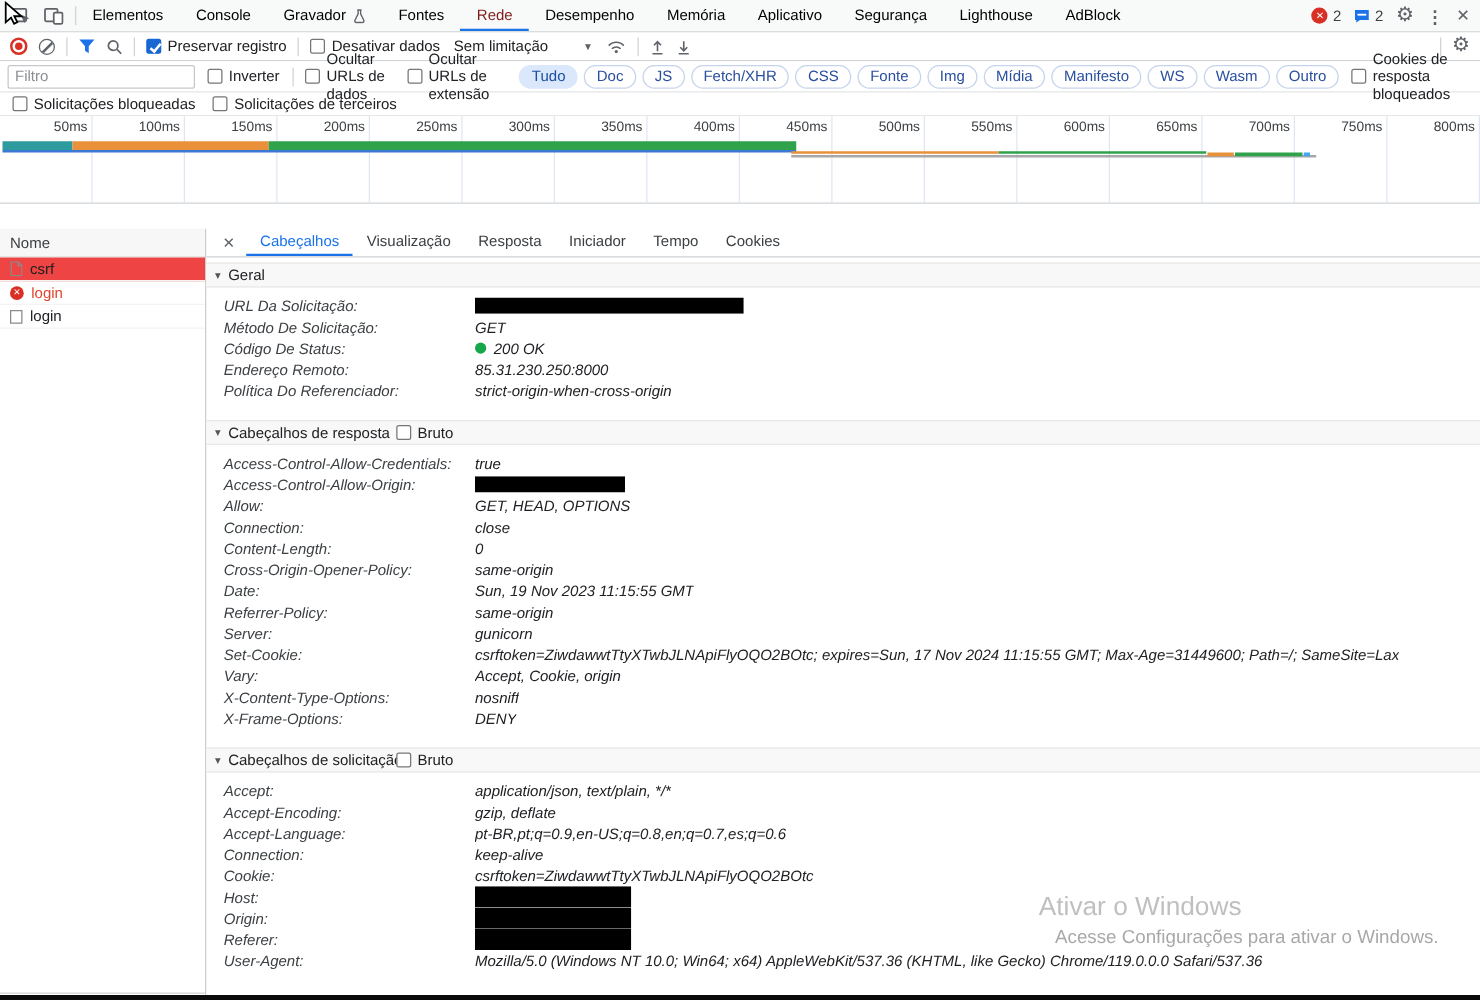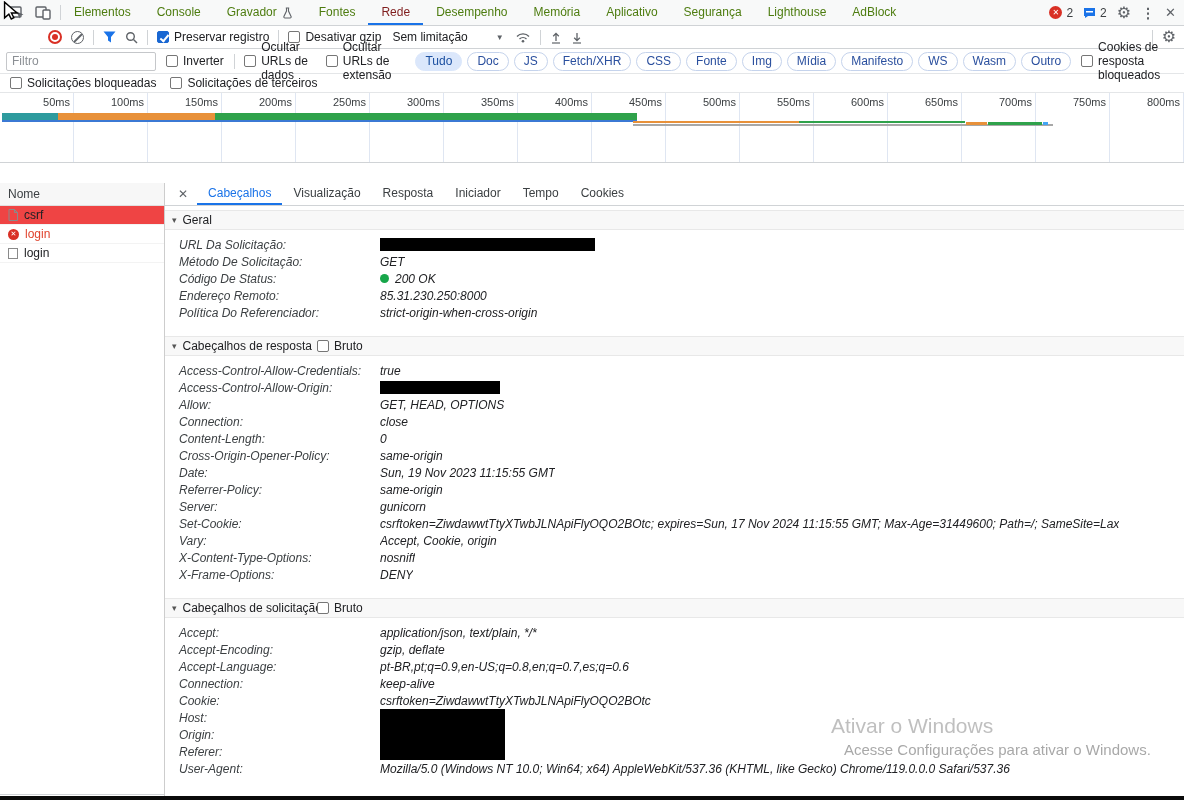--- a/index.html
+++ b/index.html
@@ -5,32 +5,32 @@
   html,body{margin:0;padding:0;background:#fff;}
   .devtools{position:relative;width:1184px;height:800px;overflow:hidden;background:#fff;
     font-family:"Liberation Sans",sans-serif;font-size:12px;color:#202124;}
 
   
   .tabbar{height:26px;display:flex;align-items:center;border-bottom:1px solid #d0d3d6;background:#f8f9f9;box-sizing:border-box;}
   .tb-icons{display:flex;align-items:center;gap:4px;padding:0 6px;}
   .tb-icon{display:flex;align-items:center;justify-content:center;width:22px;height:22px;}
   .vdiv{width:1px;height:15px;background:#d0d3d6;}
   .tabs{display:flex;height:100%;}
-  .tab{padding:0 13px;line-height:25px;color:#4d7c0f;cursor:default;display:flex;align-items:center;gap:5px;}
+  .tab{padding:0 13px;line-height:25px;color:#000000;cursor:default;display:flex;align-items:center;gap:5px;}
   .tab.active{color:#7f1d1d;box-shadow:inset 0 -2px 0 #1a73e8;}
   .tab .flask{display:flex;align-items:center;}
   .tabbar-right{margin-left:auto;display:flex;align-items:center;gap:10px;padding-right:8px;}
   .badge{display:flex;align-items:center;gap:4px;color:#3c4043;}
   .errdot{width:13px;height:13px;border-radius:50%;background:#d93025;color:#fff;display:flex;align-items:center;justify-content:center;font-size:8px;line-height:1;}
   .gear{font-size:16px;color:#5f6368;line-height:1;}
   .kebab{font-size:14px;color:#5f6368;font-weight:bold;}
   .closex{font-size:13px;color:#5f6368;}
 
   
-  .toolbar2{height:23px;display:flex;align-items:center;gap:9px;padding:0 8px;border-bottom:1px solid #d0d3d6;background:#fff;box-sizing:border-box;margin-left:40px;}
+  .toolbar2{height:23px;display:flex;align-items:center;gap:9px;padding:0 8px;border-bottom:1px solid #d0d3d6;background:#fff;box-sizing:border-box;}
   .rec{width:10px;height:10px;border:2px solid #d93025;border-radius:50%;position:relative;}
   .rec::after{content:"";position:absolute;left:2px;top:2px;width:6px;height:6px;border-radius:50%;background:#d93025;}
   .clear{width:11px;height:11px;border:1.5px solid #5f6368;border-radius:50%;position:relative;overflow:hidden;}
   .clear::after{content:"";position:absolute;left:5px;top:-2px;width:1.5px;height:16px;background:#5f6368;transform:rotate(45deg);}
   .cbwrap{display:flex;align-items:center;gap:5px;color:#202124;}
   .cb{width:12px;height:12px;border:1px solid #767676;border-radius:2px;background:#fff;position:relative;box-sizing:border-box;flex-shrink:0;}
   .cb.checked{background:#1967d2;border-color:#1967d2;}
   .cb.checked::after{content:"";position:absolute;left:3.5px;top:0.5px;width:3px;height:7px;border:solid #fff;border-width:0 2px 2px 0;transform:rotate(40deg);}
   .throttle{display:flex;align-items:center;gap:28px;color:#202124;padding:0 2px;}
   .caret{font-size:8px;color:#5f6368;}
@@ -197,21 +197,21 @@
         <path d="M8.5 8.5l3.5 3.5" stroke="#5f6368" stroke-width="1.4"></path>
       </svg>
     <span class="vdiv"></span>
     <span class="cbwrap">
       <span class="cb checked"></span>
       <span>Preservar registro</span>
     </span>
     <span class="vdiv"></span>
     <span class="cbwrap">
       <span class="cb"></span>
-      <span>Desativar gzip</span>
+      <span>Desativar dados</span>
     </span>
     <span class="throttle">
       <span>Sem limitação</span>
       <span class="caret">▼</span>
     </span>
     <svg width="16" height="12">
         <path d="M2 5.5a8 8 0 0 1 12 0" fill="none" stroke="#5f6368" stroke-width="1.3"></path>
         <path d="M4.5 8a5 5 0 0 1 7 0" fill="none" stroke="#5f6368" stroke-width="1.3"></path>
         <circle cx="8" cy="10.2" r="1.3" fill="#5f6368"></circle>
       </svg>

